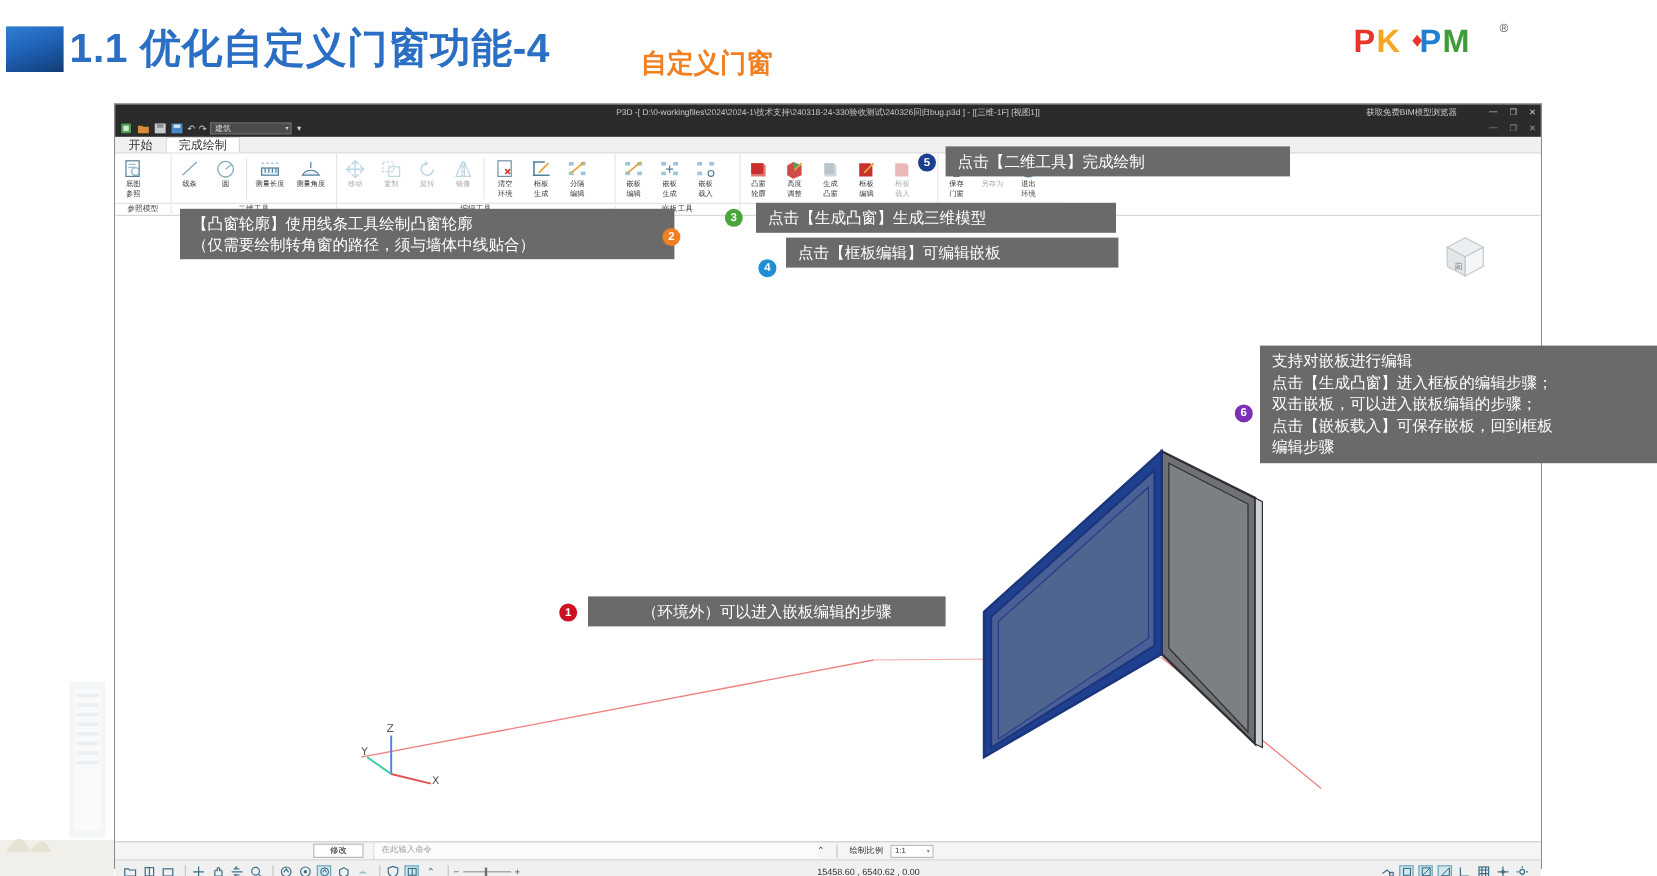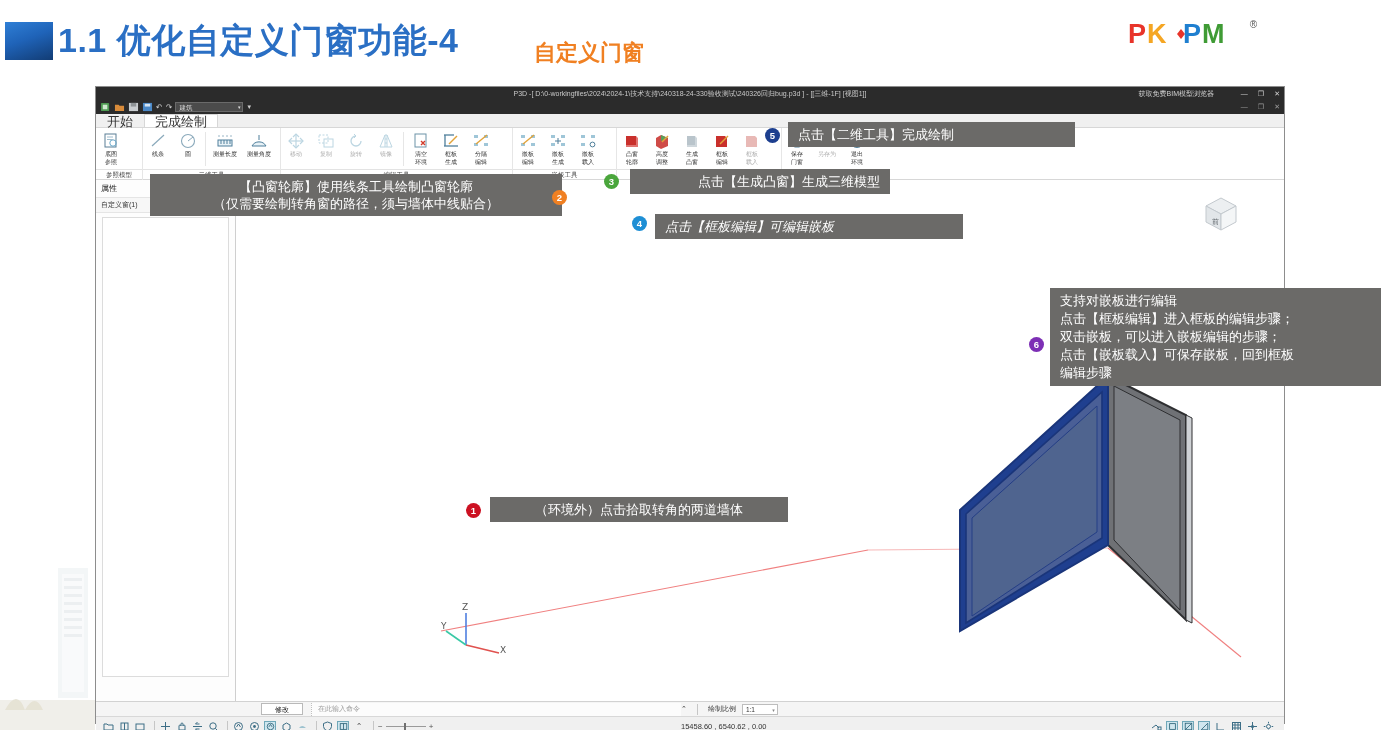--- a/index.html
+++ b/index.html
@@ -48,21 +48,21 @@
   #qa-combo {
     width:68px; height:10px; background:#4b4b4b; border:1px solid #6a6a6a;
     color:#dedede; font-size:6.5px; padding-left:3px; line-height:9px; position:relative;
   }
   #qa-combo .cb-arrow { position:absolute; right:2px; top:0; font-size:5px;}
   #quickbar .qa-more { color:#cfcfcf; font-size:7px; margin-left:4px;}
   #win-buttons2 { position:absolute; right:4px; display:flex; gap:10px; font-size:7px; color:#9a9a9a; }
   
   #ribbon-tabs { height:14px; background:#f0f0f0; display:flex; align-items:flex-end; border-bottom:1px solid #d7d7d7;}
   #ribbon-tabs .tab {
-    font-size:13px; color:#333; padding:2px 10px 2px 10px; height:13px; line-height:10px;
+    font-size:10px; color:#333; padding:2px 10px 2px 10px; height:13px; line-height:10px;
     border:1px solid transparent; border-bottom:none;
   }
   #ribbon-tabs .tab.active { background:#fff; border-color:#d7d7d7; }
   
   #ribbon { height:52px; background:#ffffff; display:flex; position:relative; border-bottom:1px solid #d7d7d7;}
   .rgroup { display:flex; flex-direction:column; height:52px; position:relative; }
   .rgroup .items { display:flex; flex:1; align-items:flex-start; padding-top:2px;}
   .rgroup .glabel {
     height:11px; font-size:6.5px; color:#444; text-align:center;
     border-top:1px solid #e3e3e3; line-height:10px;
@@ -501,25 +501,20 @@
           </span>
           <span class="lab">退出
 环境</span>
         </div>
       </div>
       <div class="glabel">操作</div>
     </div>
   </div>
 
   <div id="main">
-    <div id="sidebar">
-      <div class="sb-title">属性</div>
-      <div class="sb-item">自定义窗(1)</div>
-      <div class="sb-panel"></div>
-    </div>
 
     <div id="canvas">
 
       <svg width="1050" height="521" viewBox="0 0 1050 521" style="position:absolute;left:0;top:0;">
 
         <line x1="205" y1="451" x2="632" y2="370" stroke="#f08080" stroke-width="1.1"></line>
         <line x1="872" y1="368" x2="1005" y2="477" stroke="#f08080" stroke-width="1.1"></line>
         <line x1="632" y1="370" x2="872" y2="368" stroke="#f4a5a5" stroke-width="0.8"></line>
 
         <g>
@@ -725,31 +720,31 @@
             </g>
           </svg>
         </span>
     </span>
   </div>
 </div>
 
 <div class="badge" style="left:765px; top:128px; background:#1d3f8f;">5</div>
 <div class="callout" style="left:788px; top:122px; width:287px;">点击【二维工具】完成绘制</div>
 
-<div class="callout" style="left:150px; top:174px; width:412px; text-align:center;">【凸窗轮廓】使用线条工具绘制凸窗轮廓
+<div class="callout" style="left:150px; top:174px; width:412px; ">【凸窗轮廓】使用线条工具绘制凸窗轮廓
 （仅需要绘制转角窗的路径，须与墙体中线贴合）</div>
 <div class="badge" style="left:552px; top:190px; background:#f08022;">2</div>
 
 <div class="badge" style="left:604px; top:174px; background:#4aa63c;">3</div>
-<div class="callout" style="left:630px; top:169px; width:260px;text-align:right;">点击【生成凸窗】生成三维模型</div>
+<div class="callout" style="left:630px; top:169px; width:300px;">点击【生成凸窗】生成三维模型</div>
 
 <div class="badge" style="left:632px; top:216px; background:#1e8fd5;">4</div>
-<div class="callout" style="left:655px; top:214px; width:308px;font-style:italic;">点击【框板编辑】可编辑嵌板</div>
+<div class="callout" style="left:655px; top:198px; width:277px;">点击【框板编辑】可编辑嵌板</div>
 
 <div class="badge" style="left:1029px; top:337px; background:#7d2fb5;">6</div>
 <div class="callout" style="left:1050px; top:288px; width:331px; line-height:18px;">支持对嵌板进行编辑
-点击【框板编辑】进入框板的编辑步骤；
+点击【生成凸窗】进入框板的编辑步骤；
 双击嵌板，可以进入嵌板编辑的步骤；
 点击【嵌板载入】可保存嵌板，回到框板
 编辑步骤</div>
 
 <div class="badge" style="left:466px; top:503px; background:#cc1122;">1</div>
-<div class="callout" style="left:490px; top:497px; width:298px; text-align:center;">（环境外）点击拾取转角的两道墙体</div>
+<div class="callout" style="left:490px; top:497px; width:298px; text-align:center;">（环境外）可以进入嵌板编辑的步骤</div>
 
 </body></html>

